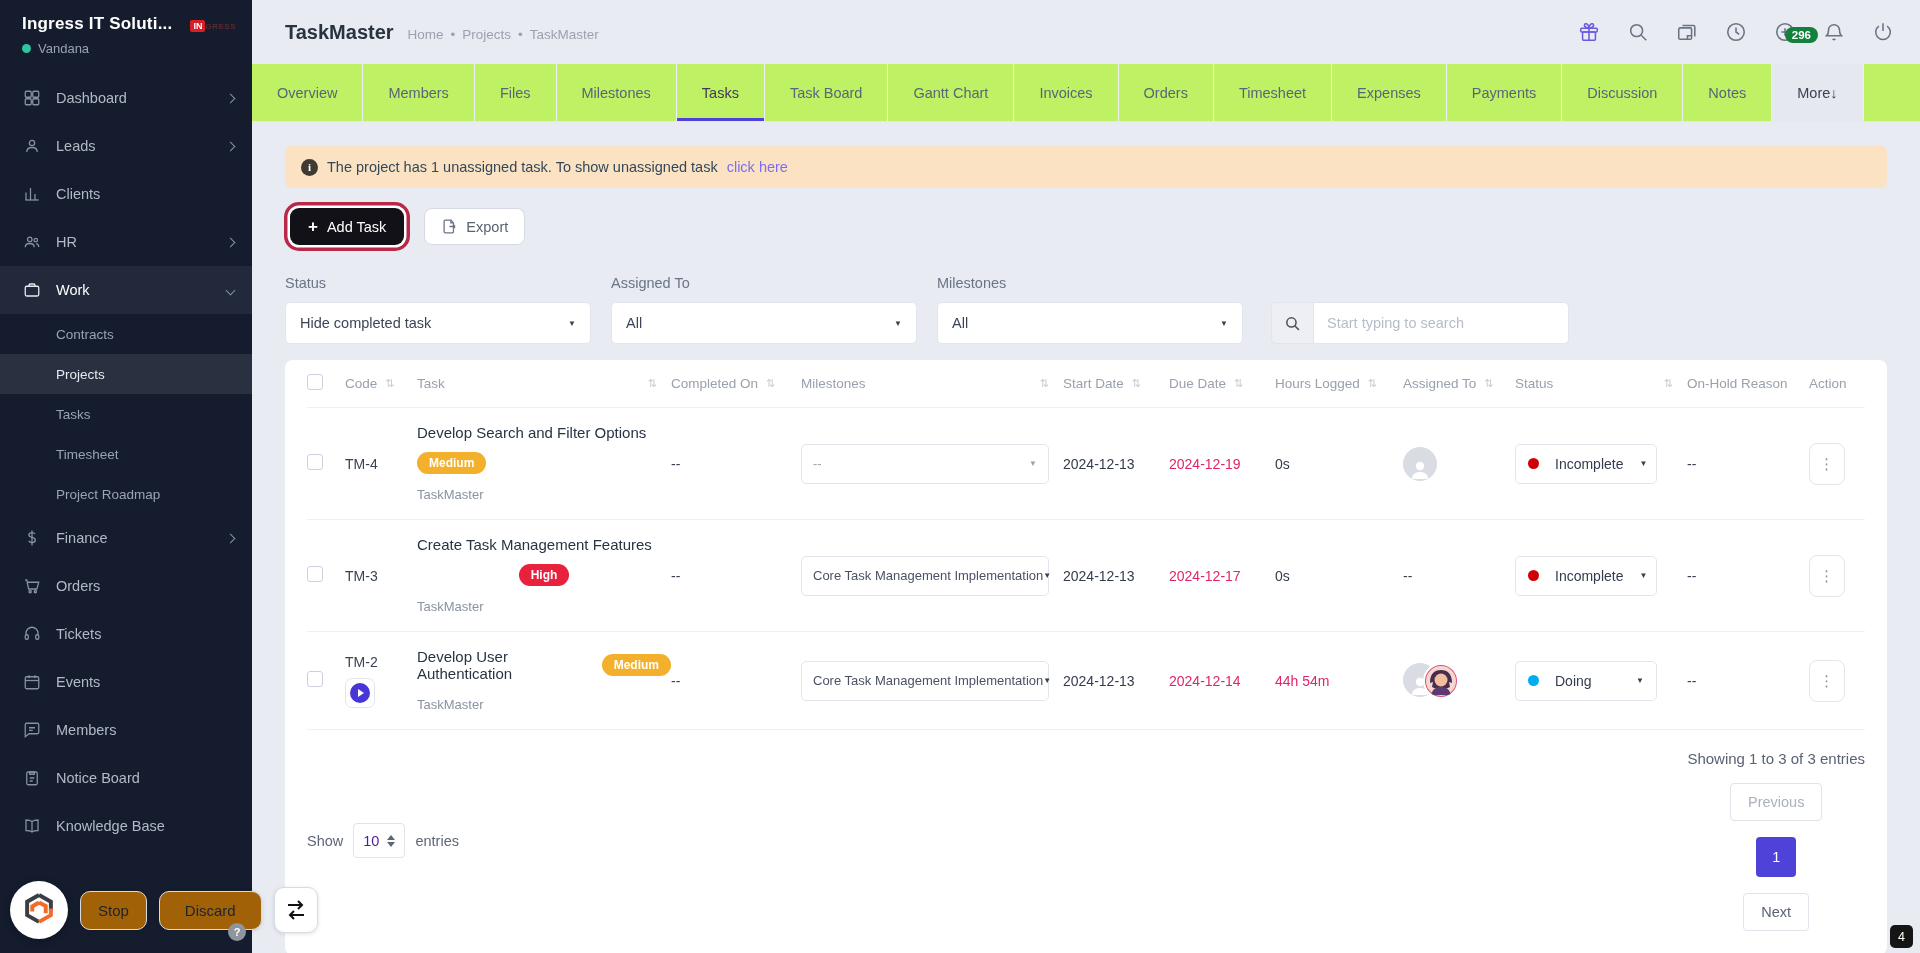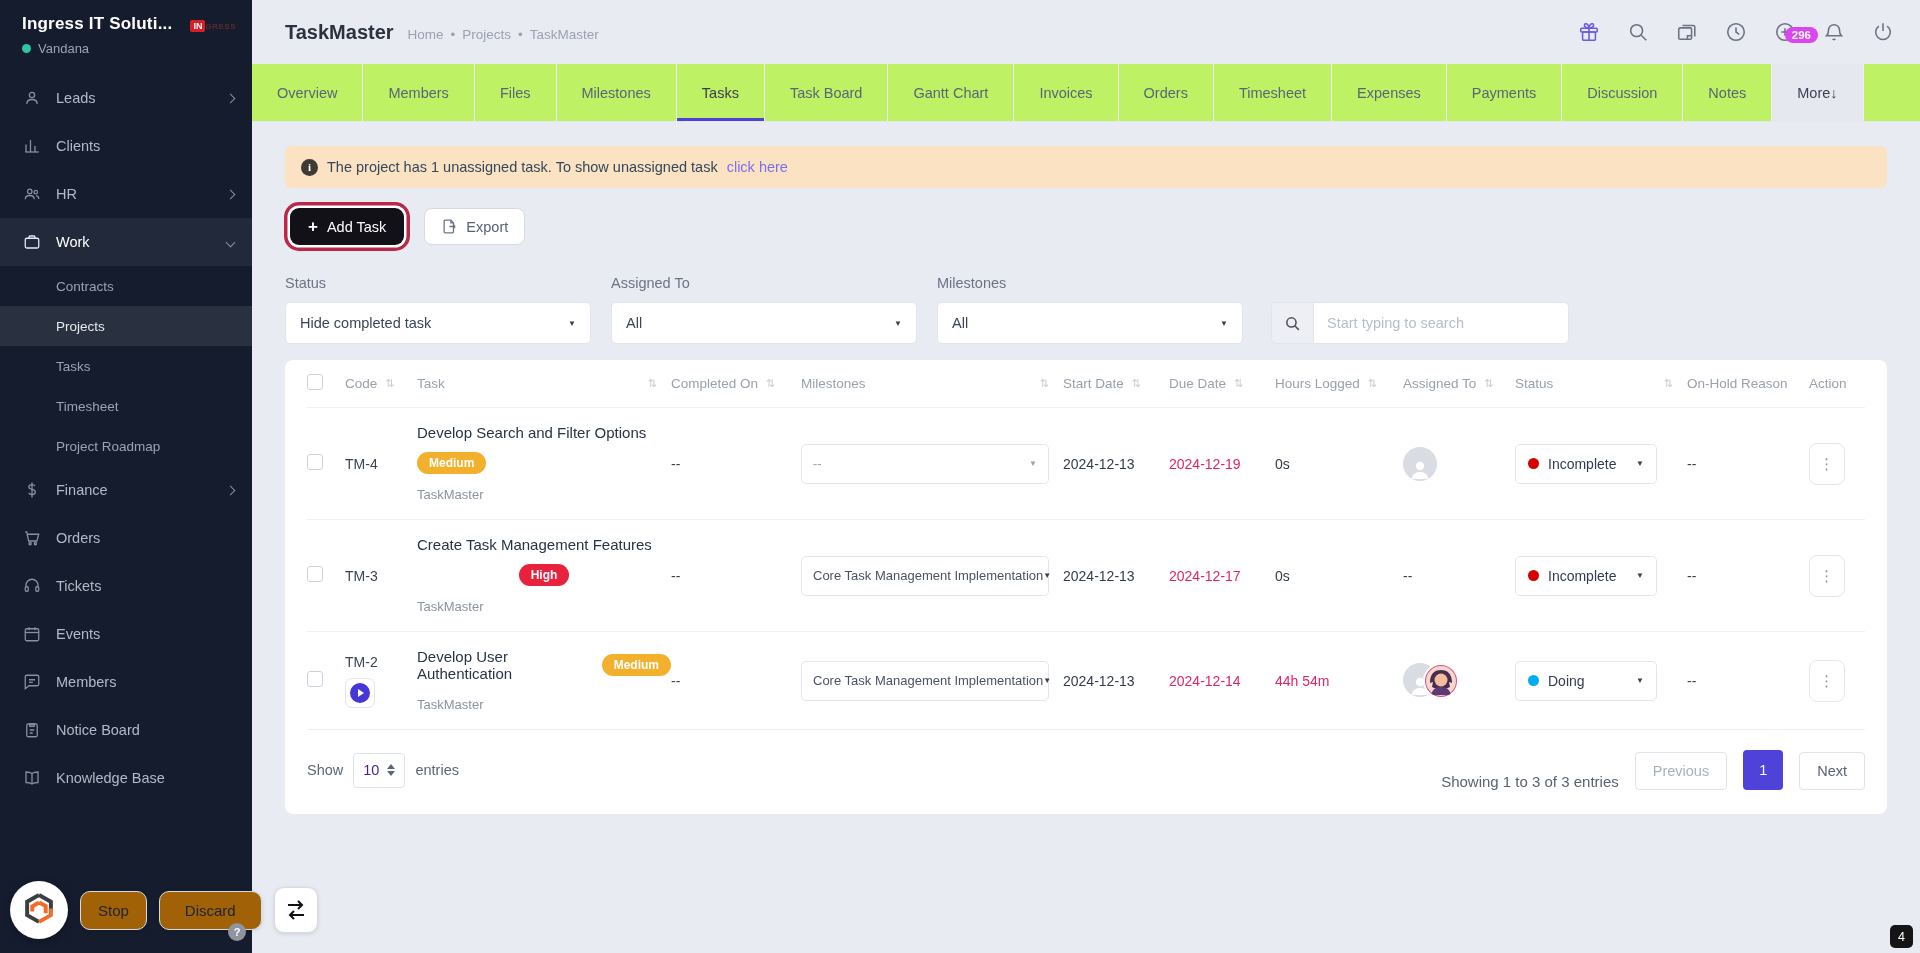--- a/index.html
+++ b/index.html
@@ -30,21 +30,21 @@
 
   
   .main { position:absolute; left:252px; top:0; width:1668px; height:953px; }
   .topbar { height:64px; display:flex; align-items:center; justify-content:space-between; padding:0 26px 0 33px; }
   .title-wrap { display:flex; align-items:baseline; gap:14px; }
   .page-title { font-size:20px; font-weight:bold; color:#29323F; }
   .breadcrumb { font-size:13.5px; color:#9AA2B0; display:flex; gap:7px; align-items:center; }
   .top-icons { display:flex; align-items:center; gap:27px; position:relative; }
   .tico { width:22px; height:22px; color:#6A7383; cursor:pointer; position:relative; }
   .tico.gift { color:#6C5AE0; }
-  .notif-badge { position:absolute; top:6px; right:76px; background:#d946ef; color:#fff; font-size:11.5px; font-weight:bold; padding:2px 7px; border-radius:9px; }
+  .notif-badge { position:absolute; top:6px; right:76px; background:#15803d; color:#fff; font-size:11.5px; font-weight:bold; padding:2px 7px; border-radius:9px; }
 
   .tabsbar { background:#bef264; border-bottom:1px solid #E4E7EE; display:flex; height:58px; }
   .tab { display:flex; align-items:center; justify-content:center; padding:0 25px; font-size:14.5px; color:#5A6577; border-right:1px solid #EDEFF3; cursor:pointer; position:relative; white-space:nowrap; }
   .tab.active { color:#3F3A52; }
   .tab.active::after { content:""; position:absolute; left:0; right:0; bottom:0; height:3px; background:var(--accent,#4F42D8); }
   .tab.more { background:#E6E8F0; color:#3A4254; }
 
   .content { padding:24px 33px 0 33px; }
 
   .alert { background:var(--alert-bg,#FBE2C3); border-radius:6px; height:42px; display:flex; align-items:center; gap:9px; padding:0 16px; font-size:14.5px; color:#33475B; }
@@ -82,36 +82,36 @@
   .proj-link { font-size:13px; color:#8A93A2; cursor:pointer; }
   .cell-dim { font-size:14px; color:#3A4354; }
   .m-select { width:248px; height:40px; border:1px solid #E2E5EC; border-radius:5px; display:flex; align-items:center; justify-content:space-between; padding:0 11px; font-size:13px; color:#4A5264; cursor:pointer; background:#fff; white-space:nowrap; }
   .m-select.empty { color:#9AA2B1; }
   .date-txt { font-size:14px; color:#333C4C; }
   .overdue { color:var(--overdue,#E0246B);margin-top:36px; }
   .avatar { width:34px; height:34px; border-radius:50%; background:#D9DDE3; display:flex; align-items:flex-end; justify-content:center; overflow:hidden; }
   .av-stack { display:flex; }
   .av-stack .avatar + .avatar { margin-left:-14px; }
   .avatar.front { border:2px solid #fff; width:36px; height:36px; }
-  .s-select { width:142px; height:40px; border:1px solid #E2E5EC; border-radius:5px; display:flex; align-items:center; gap:9px; padding:0 12px; font-size:14px; color:#333C4C; cursor:pointer; background:#fff; }
+  .s-select { width:142px; height:40px; border:1px solid #E2E5EC; border-radius:5px; display:flex; align-items:center; gap:16px; padding:0 12px; font-size:14px; color:#333C4C; cursor:pointer; background:#fff; }
   .s-dot { width:11px; height:11px; border-radius:50%; flex:none; }
   .s-select .caret { margin-left:auto; }
   .action-btn { width:36px; height:42px; border:1px solid #E3E6ED; border-radius:8px; background:#fff; color:#8A93A2; font-size:15px; letter-spacing:1px; cursor:pointer; display:flex; align-items:center; justify-content:center; }
   .timer-chip { width:30px; height:30px; border:1px solid #E3E6ED; border-radius:7px; background:#fff; display:flex; align-items:center; justify-content:center; margin-top:8px; cursor:pointer; }
   .timer-play { width:20px; height:20px; border-radius:50%; background:#4636D8; display:flex; align-items:center; justify-content:center; }
   .timer-play::after { content:""; border-style:solid; border-width:4px 0 4px 6px; border-color:transparent transparent transparent #fff; margin-left:2px; }
 
   .tfoot { display:flex; align-items:center; justify-content:space-between; padding:20px 0 24px 0; }
   .show-wrap { display:flex; align-items:center; gap:10px; font-size:14.5px; color:#5D6677; }
   .pp-box { border:1px solid #DFE3EA; border-radius:4px; height:35px; padding:0 9px; display:flex; align-items:center; gap:8px; color:#4c1d95; cursor:pointer; background:#fff; }
   .spin { display:flex; flex-direction:column; gap:2px; }
   .spin i { display:block; border-style:solid; }
   .spin .up { border-width:0 4px 5px 4px; border-color:transparent transparent #5D6677 transparent; }
   .spin .dn { border-width:5px 4px 0 4px; border-color:#5D6677 transparent transparent transparent; }
-  .pag-wrap { display:flex; align-items:flex-end; gap:16px; }
+  .pag-wrap { display:flex; align-items:center; gap:16px;flex-direction:column; }
   .pag-info { font-size:15px; color:#596273; }
   .pg-btn { border:1px solid #DFE3EA; background:#fff; border-radius:4px; padding:10px 17px; font-size:14.5px; cursor:pointer; color:#596273; }
   .pg-btn.disabled { color:#AAB1BD; }
   .pg-num { background:var(--accent,#4F42D8); color:#fff; border:none; border-radius:4px; width:40px; height:40px; font-size:14.5px; cursor:pointer; }
 
   
   .overlay { position:absolute; left:10px; bottom:14px; display:flex; align-items:center; gap:12px; z-index:10; }
   .ov-logo { width:58px; height:58px; border-radius:50%; background:#fff; box-shadow:0 2px 8px rgba(0,0,0,.25); display:flex; align-items:center; justify-content:center; }
   .ov-btn { background:#a16207; border:1px solid #D7DBE2; border-radius:10px; padding:10px 17px; font-size:15px; color:#1D2430; cursor:pointer; box-shadow:0 1px 4px rgba(0,0,0,.12); font-family:"Liberation Sans", sans-serif; }
   .ov-sq { background:#fff; border:1px solid #D7DBE2; border-radius:10px; width:44px; height:46px; display:flex; align-items:center; justify-content:center; cursor:pointer; box-shadow:0 1px 4px rgba(0,0,0,.12); }
@@ -131,20 +131,32 @@
         <span class="user-name">Vandana</span>
       </div>
     </div>
     <div class="brand-logo">
       <span class="brand-in">IN</span>
         <span class="brand-rest">GRESS</span>
     </div>
   </div>
 
   <div class="menu">
+    <div class="m-item">
+      <span class="mi-ic">
+          <svg class="ic" width="18" height="18" viewBox="0 0 24 24" fill="none" stroke="currentColor" stroke-width="1.7">
+            <rect x="3" y="3" width="8" height="8" rx="1.5"></rect>
+            <rect x="13" y="3" width="8" height="8" rx="1.5"></rect>
+            <rect x="3" y="13" width="8" height="8" rx="1.5"></rect>
+            <rect x="13" y="13" width="8" height="8" rx="1.5"></rect>
+          </svg>
+        </span>
+      <span class="lbl">Dashboard</span>
+        <span class="chev"></span>
+    </div>
     <div class="m-item">
       <span class="mi-ic">
           <svg class="ic" width="18" height="18" viewBox="0 0 24 24" fill="none" stroke="currentColor" stroke-width="1.7">
             <circle cx="12" cy="8" r="3.5"></circle>
             <path d="M5 20c0-4 3-6 7-6s7 2 7 6"></path>
           </svg>
         </span>
       <span class="lbl">Leads</span>
         <span class="chev"></span>
     </div>

